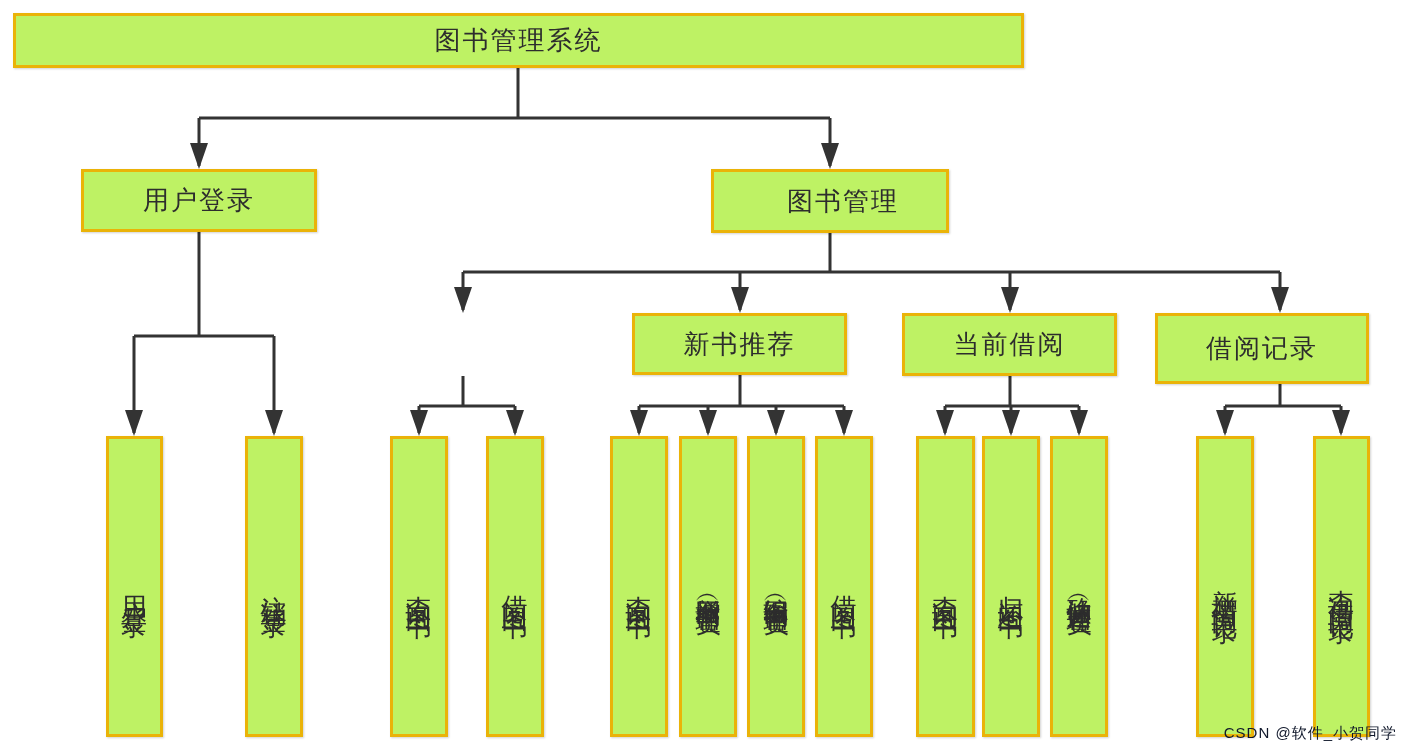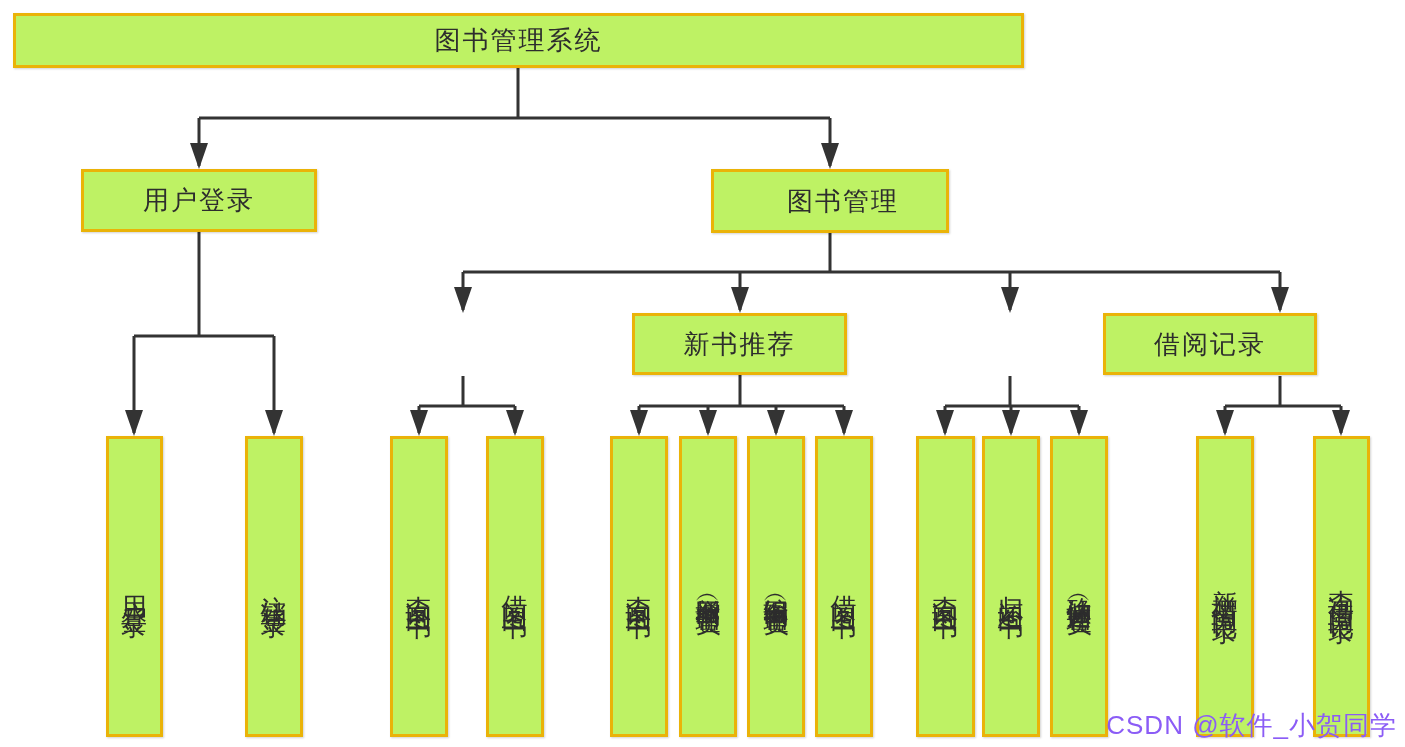--- a/index.html
+++ b/index.html
@@ -21,21 +21,21 @@
   .hbox span{font-size:26px;letter-spacing:2px;white-space:nowrap;}
   .rootbox{left:13px;top:13px;width:1011px;height:55px;}
   .leaf{top:436px;height:301px;}
   .leaf span{
     writing-mode:vertical-rl;
     font-size:26px;letter-spacing:6px;line-height:1;
   }
   .leaf.long span{font-size:25px;letter-spacing:2px;}
   .watermark{
     position:absolute;right:8px;bottom:4px;z-index:3;
-    font-size:26px;color:#8b5cf6;letter-spacing:1px;
+    font-size:15px;color:#0f172a;letter-spacing:1px;
     white-space:nowrap;
   }
 </style>
 </head>
 <body>
 
 <div class="canvas">
 
   <svg class="connectors" width="1405" height="747" viewBox="0 0 1405 747" xmlns="http://www.w3.org/2000/svg">
     <g stroke="#333333" stroke-width="3" fill="none">
@@ -84,21 +84,24 @@
   <div class="node hbox" style="left:81px;top:169px;width:236px;height:63px;">
     <span>用户登录</span>
   </div>
   <div class="node hbox" style="left:711px;top:169px;width:238px;height:64px;padding-left:26px;">
     <span>图书管理</span>
   </div>
 
   <div class="node hbox" style="left:632px;top:313px;width:215px;height:62px;">
     <span>新书推荐</span>
   </div>
-  <div class="node hbox" style="left:1103px;top:313px;width:214px;height:62px;">
+  <div class="node hbox" style="left:902px;top:313px;width:215px;height:63px;">
+    <span>当前借阅</span>
+  </div>
+  <div class="node hbox" style="left:1155px;top:313px;width:214px;height:71px;">
     <span>借阅记录</span>
   </div>
 
   <div class="node leaf" style="left:106px;width:57px;">
     <span>用户登录</span>
   </div>
   <div class="node leaf" style="left:245px;width:58px;">
     <span>注销登录</span>
   </div>
 

